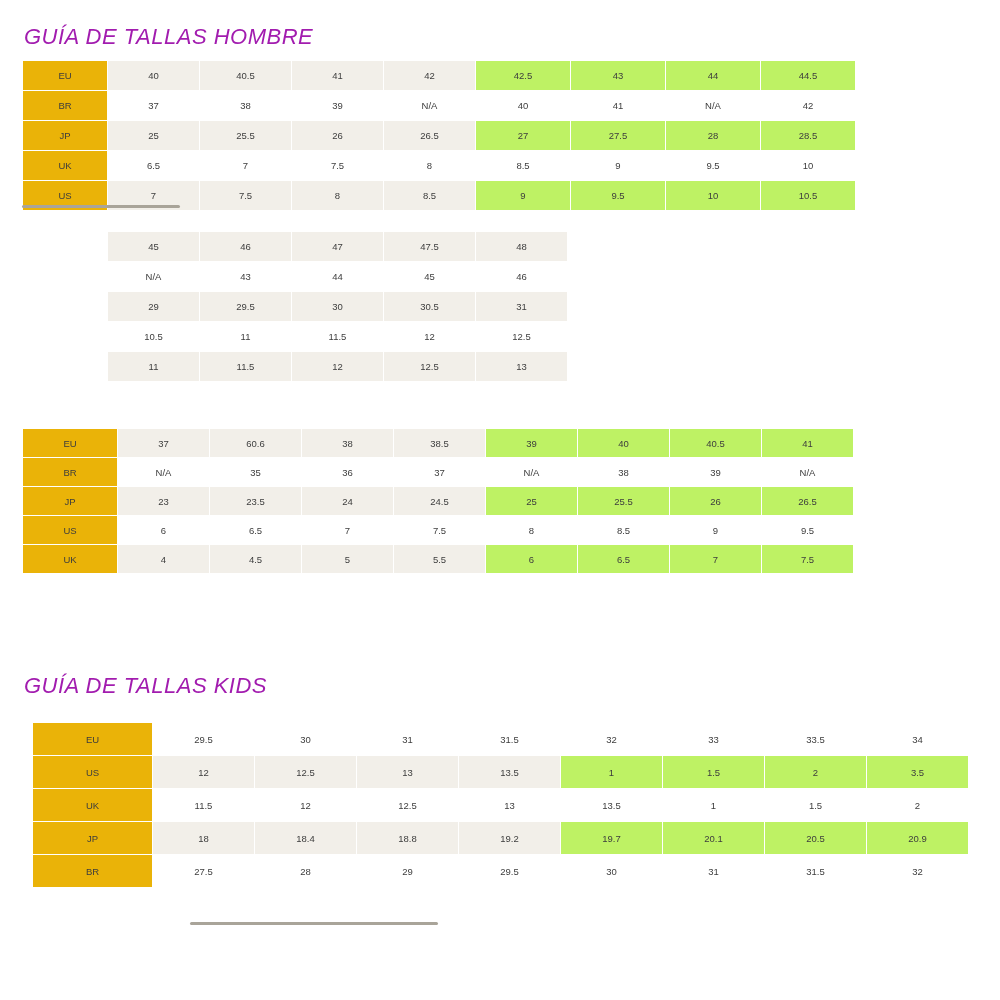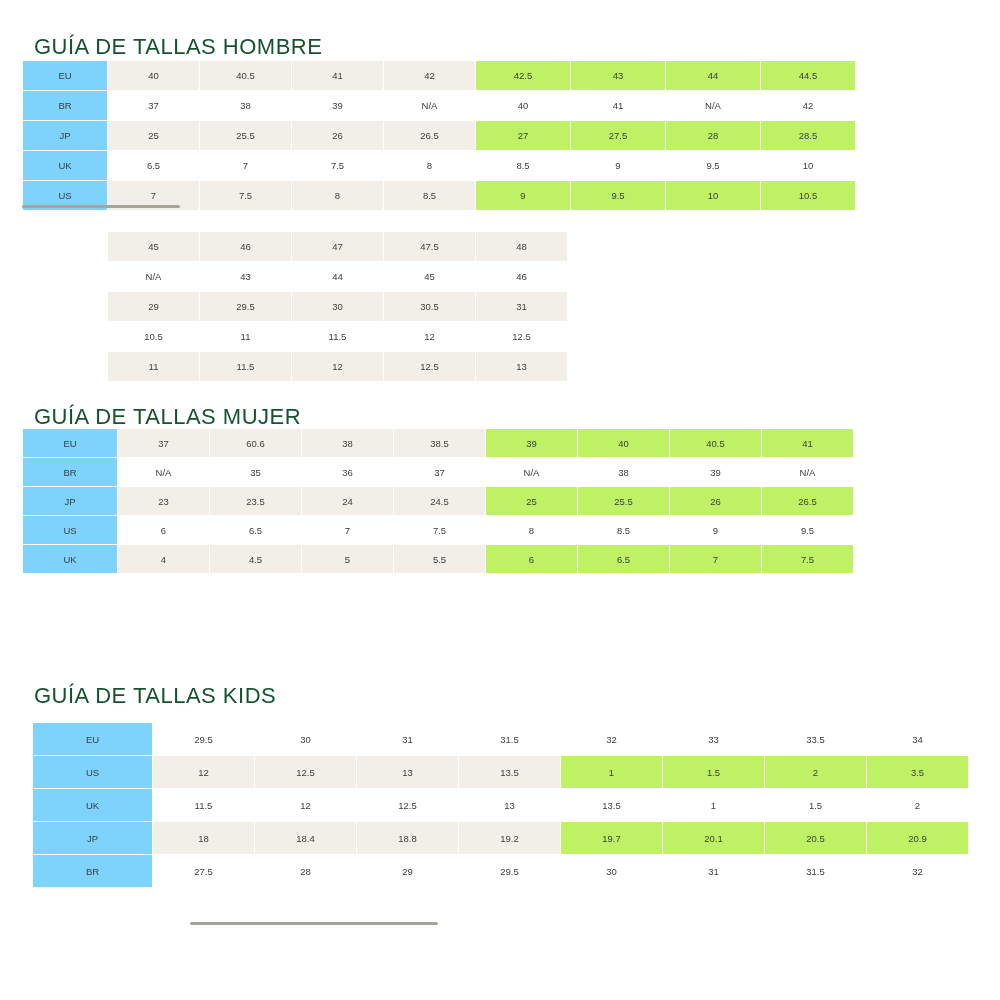--- a/index.html
+++ b/index.html
@@ -10,39 +10,40 @@
     font-family: "Liberation Sans", sans-serif;
   }
   .page {
     position: relative;
     width: 1000px; height: 1000px;
     overflow: hidden;
   }
   .section-title {
     font-size: 22px;
     letter-spacing: 0.5px;
-    color: #14532d;
+    color: #a21caf;
     font-weight: 400;
-    margin: 12px;
+    margin: 2px;
+    font-style: italic;
   }
   table.size-table {
     border-collapse: collapse;
     table-layout: fixed;
   }
   table.size-table td {
     font-size: 9.5px;
     color: #3d3d3d;
     text-align: center;
     vertical-align: middle;
     border: 1px solid #ffffff;
     font-weight: 400;
     white-space: nowrap;
   }
   td.hdr {
-    background: #7dd3fc;
+    background: #eab308;
     font-weight: 700;
     font-size: 9.5px;
     color: #3a3a3a;
   }
   td.light { background: #ffffff; }
   td.shade { background: #f2efe9; }
   td.shade2 { background: #bef264; }
 
   
   .scrollbar {
@@ -187,21 +188,20 @@
       <tr style="height:30px">
         <td class="shade">11</td>
         <td class="shade">11.5</td>
         <td class="shade">12</td>
         <td class="shade">12.5</td>
         <td class="shade">13</td>
       </tr>
     </tbody>
   </table>
 
-  <h2 id="mujer-title" class="section-title">GUÍA DE TALLAS MUJER</h2>
 
   <table id="mujer-table" class="size-table">
     <colgroup>
       <col style="width:95px">
         <col style="width:92px">
         <col style="width:92px">
         <col style="width:92px">
       <col style="width:92px">
         <col style="width:92px">
         <col style="width:92px">

